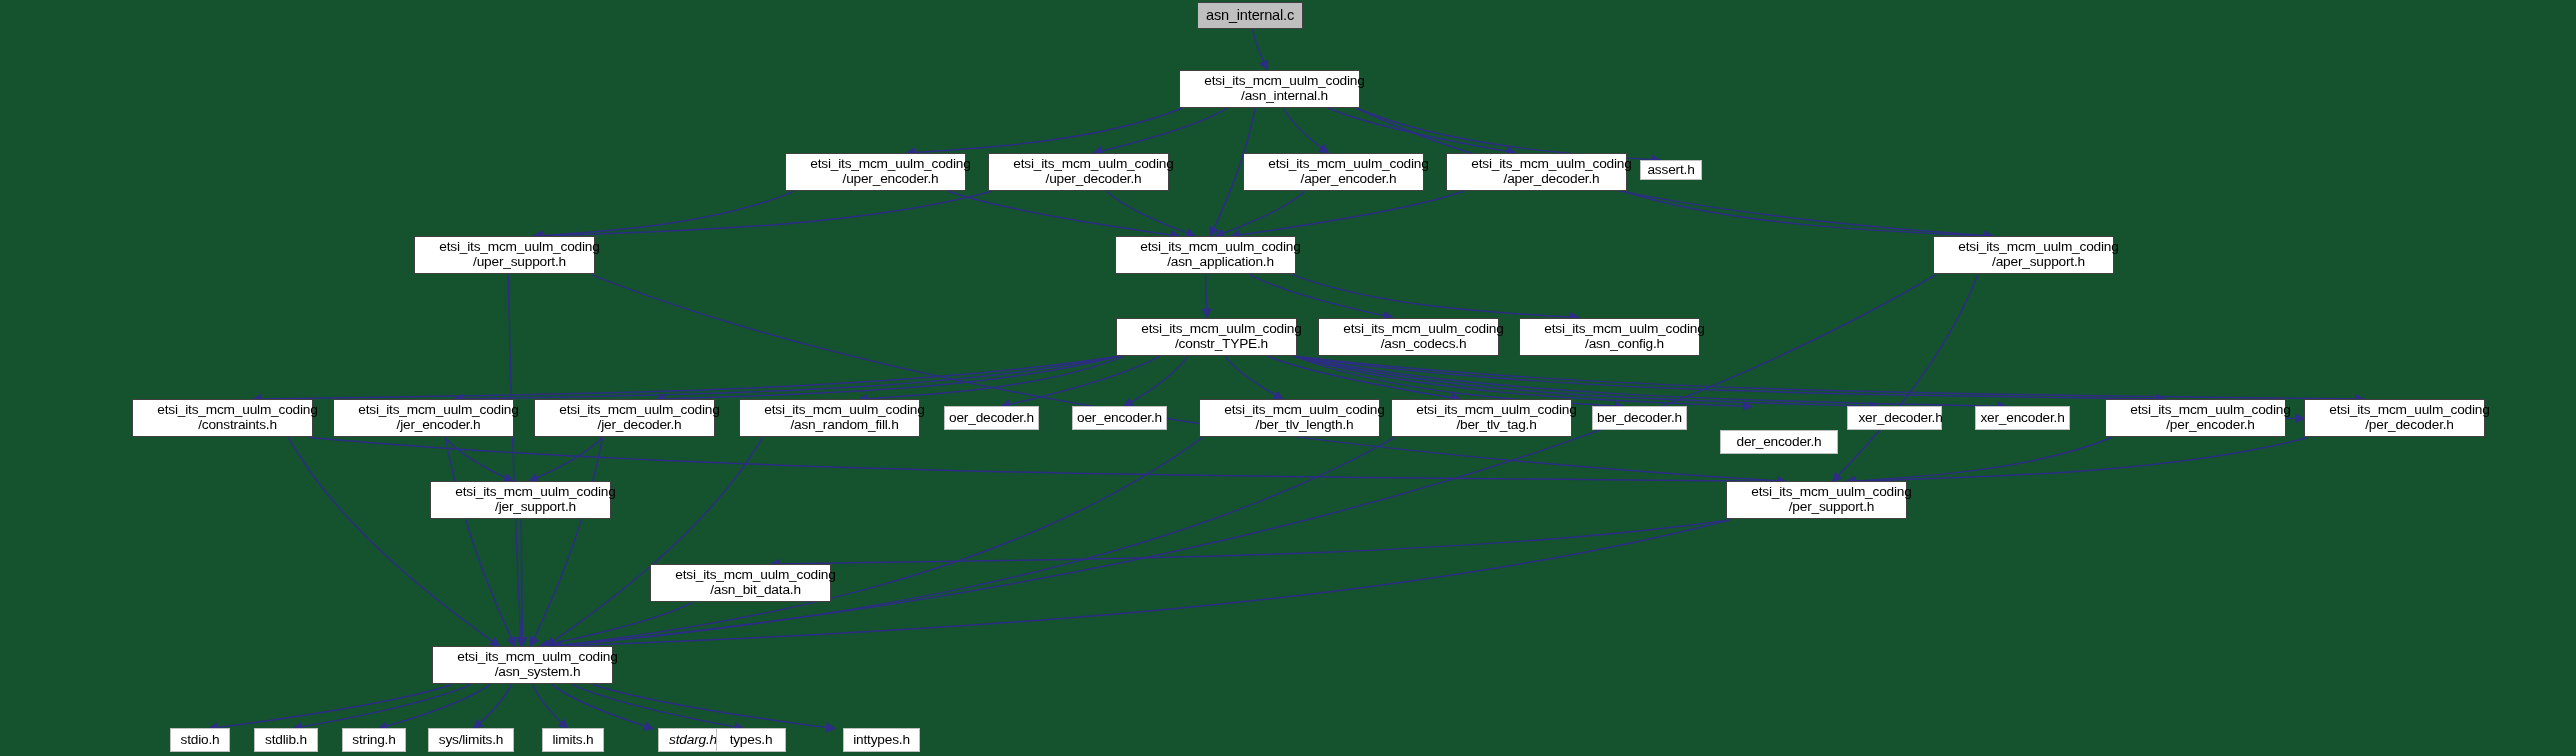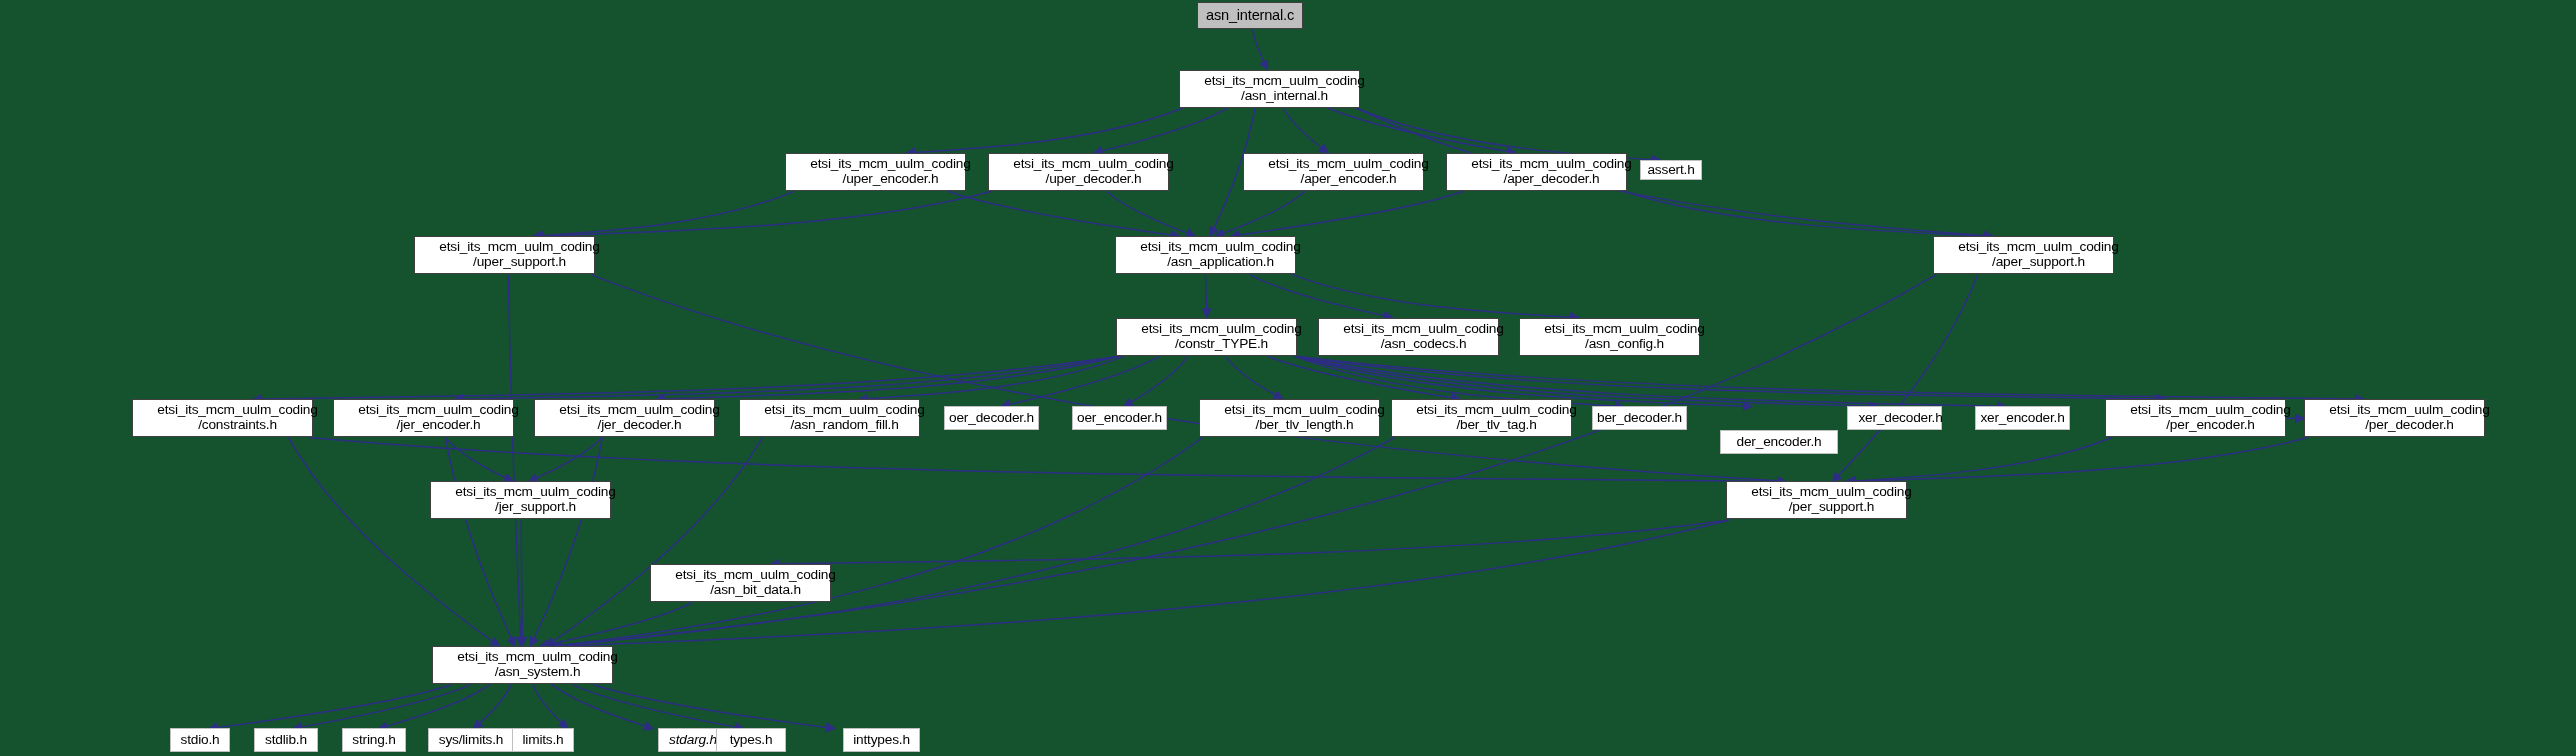--- a/index.html
+++ b/index.html
@@ -148,19 +148,19 @@
       <div class="node hdr" style="left: 1726px; top: 481px; width: 181px; height: 38px;">etsi_its_mcm_uulm_coding
 /per_support.h</div>
       <div class="node hdr" style="left: 650px; top: 564px; width: 181px; height: 38px;">etsi_its_mcm_uulm_coding
 /asn_bit_data.h</div>
       <div class="node hdr" style="left: 432px; top: 646px; width: 181px; height: 38px;">etsi_its_mcm_uulm_coding
 /asn_system.h</div>
       <div class="node sys" style="left: 170px; top: 728px; width: 60px; height: 24px;">stdio.h</div>
       <div class="node sys" style="left: 254px; top: 728px; width: 64px; height: 24px;">stdlib.h</div>
       <div class="node sys" style="left: 342px; top: 728px; width: 64px; height: 24px;">string.h</div>
       <div class="node sys" style="left: 428px; top: 728px; width: 86px; height: 24px;">sys/limits.h</div>
-      <div class="node sys" style="left: 512px; top: 728px; width: 62px; height: 24px;">limits.h</div>
+      <div class="node sys" style="left: 542px; top: 728px; width: 62px; height: 24px;">limits.h</div>
       <div class="node sys" style="left: 658px; top: 728px; width: 70px; height: 24px; font-style: italic;">stdarg.h</div>
       <div class="node sys" style="left: 716px; top: 728px; width: 70px; height: 24px;">types.h</div>
       <div class="node sys" style="left: 807px; top: 728px; width: 77px; height: 24px; margin-left: 36px;">inttypes.h</div>
     </div>
 </div>
 
 
 </body></html>

